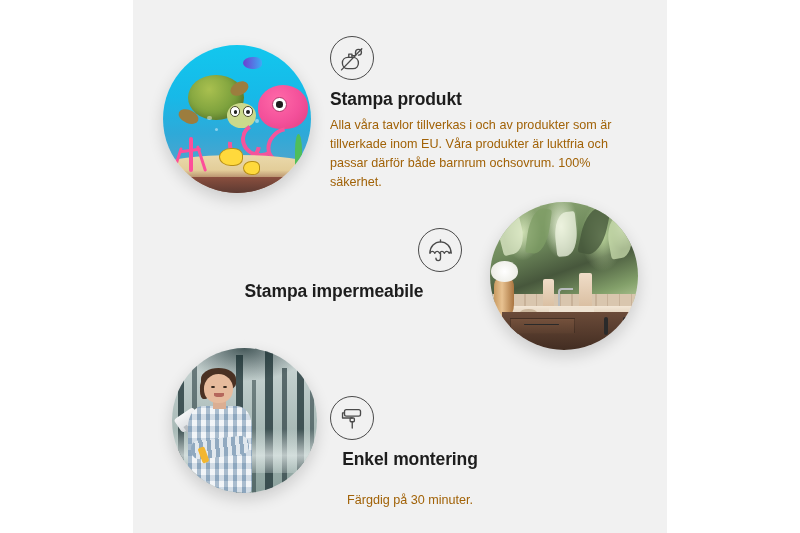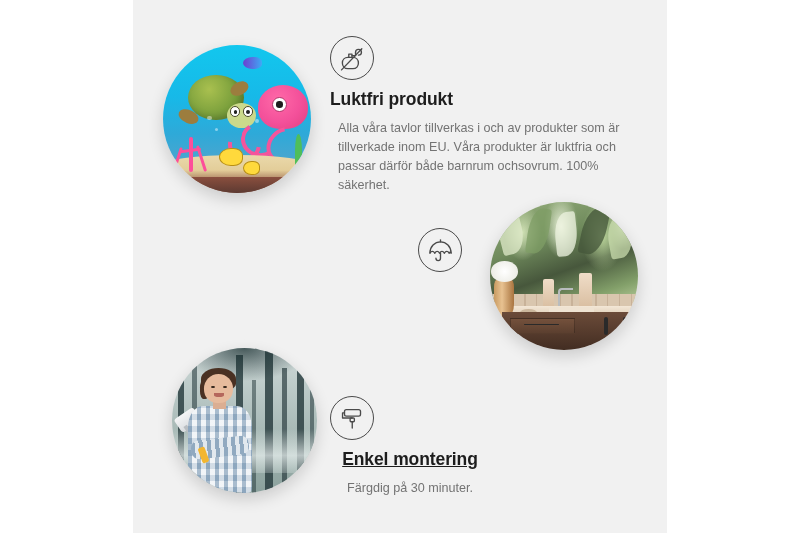--- a/index.html
+++ b/index.html
@@ -305,41 +305,41 @@
   .f-title {
     font-size: 17.5px;
     font-weight: bold;
     color: #1d1d1d;
     letter-spacing: -0.1px;
     margin: 0;
     line-height: 1.25;
   }
   .f-body {
     font-size: 12.6px;
-    color: #737373;
+    color: #a16207;
     line-height: 1.52;
-    margin: 8px;
+    margin: 0;
   }
 
   
   #feature-1 { left: 330px; top: 36px; width: 300px; text-align: left; }
   #feature-1 .icon-circle { margin: 0 0 9px 0; }
   #feature-1 .f-title { margin-bottom: 5px; }
 
   
   #feature-2 { left: 200px; top: 228px; width: 268px; text-align: center; }
   #feature-2 .icon-wrap { display:flex; justify-content:flex-end; padding-right: 6px; }
   #feature-2 .icon-circle { margin: 0 0 9px 0; }
   #feature-2 .f-title { margin-bottom: 5px; }
 
   
   #feature-3 { left: 300px; top: 396px; width: 220px; text-align: center; }
   #feature-3 .icon-wrap { display:flex; justify-content:flex-start; padding-left: 30px; }
   #feature-3 .icon-circle { margin: 0 0 9px 0; }
-  #feature-3 .f-title { margin-bottom: 4px; text-decoration: underline; }
+  #feature-3 .f-title { margin-bottom: 20px; }
 </style>
 </head>
 <body>
 
 <div id="stage">
   <div id="panel">
 
     <div class="photo" id="photo-1" style="left:30px; top:45px;">
       <div class="photo-inner">
         <div class="sea-sky"></div>
@@ -432,39 +432,40 @@
         <div class="icon-circle">
           <svg width="27" height="27" viewBox="0 0 32 32" fill="none" stroke="#4a4a4a" stroke-width="1.6" stroke-linecap="round" stroke-linejoin="round">
             <path d="M10.5 28 C6.4 28 4 25 4 21.3 C4 17.4 6.8 14.6 10.5 14.6 L16.5 14.6 C20.2 14.6 23 17.4 23 21.3 C23 25 20.6 28 16.5 28 Z"></path>
             <path d="M11.6 14.6 L11.6 10.8 L15.4 10.8 L15.4 14.6"></path>
             <path d="M15.4 12.6 L19.6 12.6 L19.6 8.6"></path>
             <path d="M19.6 8.6 C19.6 6.6 21.2 5.1 23.1 5.1 C25 5.1 26.6 6.6 26.6 8.6 C26.6 10.5 25 12 23.1 12"></path>
             <path d="M3 29.5 L27 4.5"></path>
           </svg>
         </div>
       </div>
-      <h2 class="f-title">Luktfri produkt</h2>
+      <h2 class="f-title">Stampa produkt</h2>
       <p class="f-body">Alla våra tavlor tillverkas i och av produkter som är tillverkade inom EU. Våra produkter är luktfria och passar därför både barnrum ochsovrum. 100% säkerhet.</p>
     </div>
 
     <div class="feature" id="feature-2" style="left:67px; top:228px;">
       <div class="icon-wrap">
         <div class="icon-circle">
           <svg width="27" height="27" viewBox="0 0 32 32" fill="none" stroke="#4a4a4a" stroke-width="1.6" stroke-linecap="round" stroke-linejoin="round">
             <path d="M3.5 19 C3.5 11.5 9.1 5.8 16 5.8 C22.9 5.8 28.5 11.5 28.5 19"></path>
             <path d="M3.5 19 C5.2 16.3 7.5 16.3 9.2 19"></path>
             <path d="M9.2 19 C10.9 16.3 13.2 16.3 14.9 19"></path>
             <path d="M14.9 19 C16.6 16.3 18.9 16.3 20.6 19"></path>
             <path d="M20.6 19 C22.3 16.3 24.6 16.3 26.3 19"></path>
             <path d="M26.3 19 C27 17.9 27.8 17.3 28.5 19"></path>
             <path d="M16 5.8 L16 3.4"></path>
             <path d="M16 19 L16 25.2 C16 26.8 14.8 28 13.3 28 C11.8 28 10.6 26.8 10.6 25.2"></path>
           </svg>
         </div>
       </div>
+      <h2 class="f-title">Stampa impermeabile</h2>
     </div>
 
     <div class="feature" id="feature-3" style="left:167px; top:396px;">
       <div class="icon-wrap">
         <div class="icon-circle">
           <svg width="27" height="27" viewBox="0 0 32 32" fill="none" stroke="#4a4a4a" stroke-width="1.6" stroke-linecap="round" stroke-linejoin="round">
             <rect x="6.5" y="5.5" width="19" height="7.6" rx="2.2"></rect>
             <path d="M6.5 9.3 L4.2 9.3 L4.2 15.4 L15.6 15.4"></path>
             <rect x="13.2" y="15.4" width="5" height="4.4" rx="1"></rect>
             <path d="M15.7 19.8 L15.7 27.4"></path>

